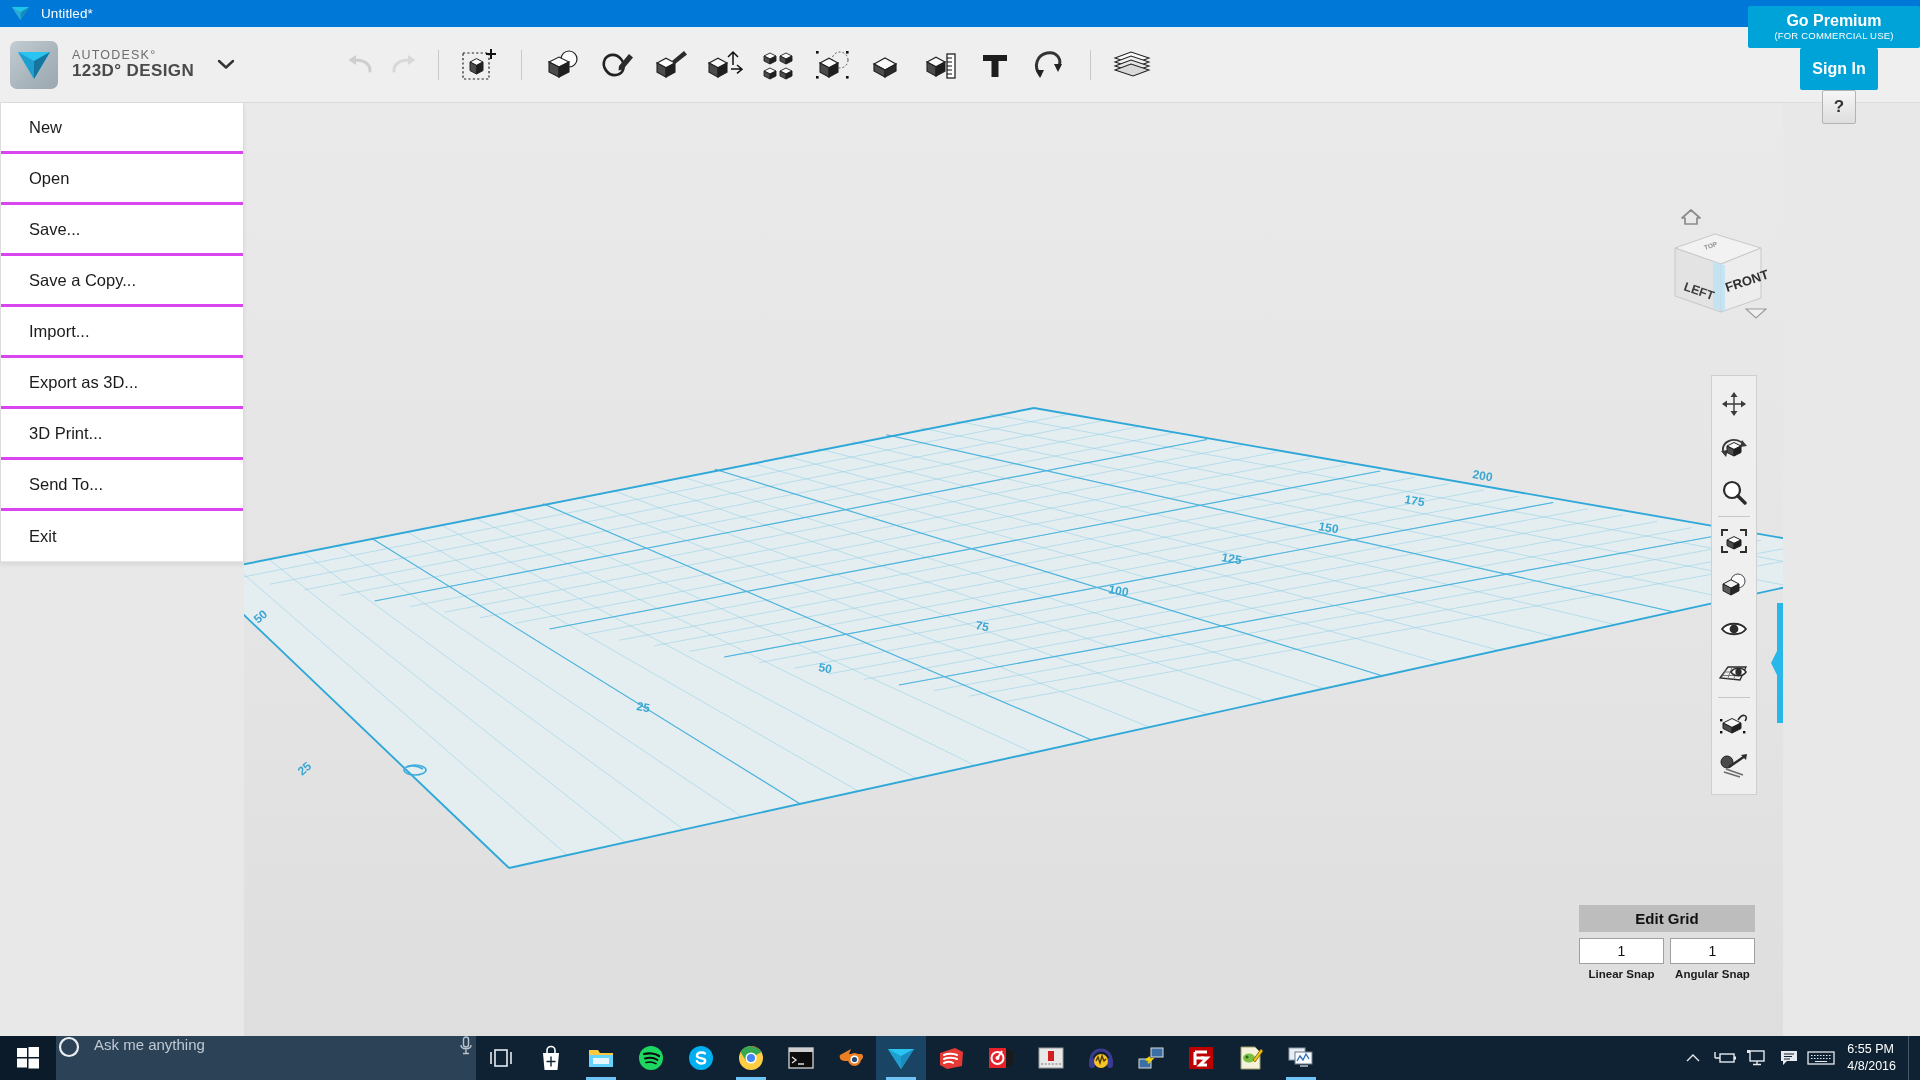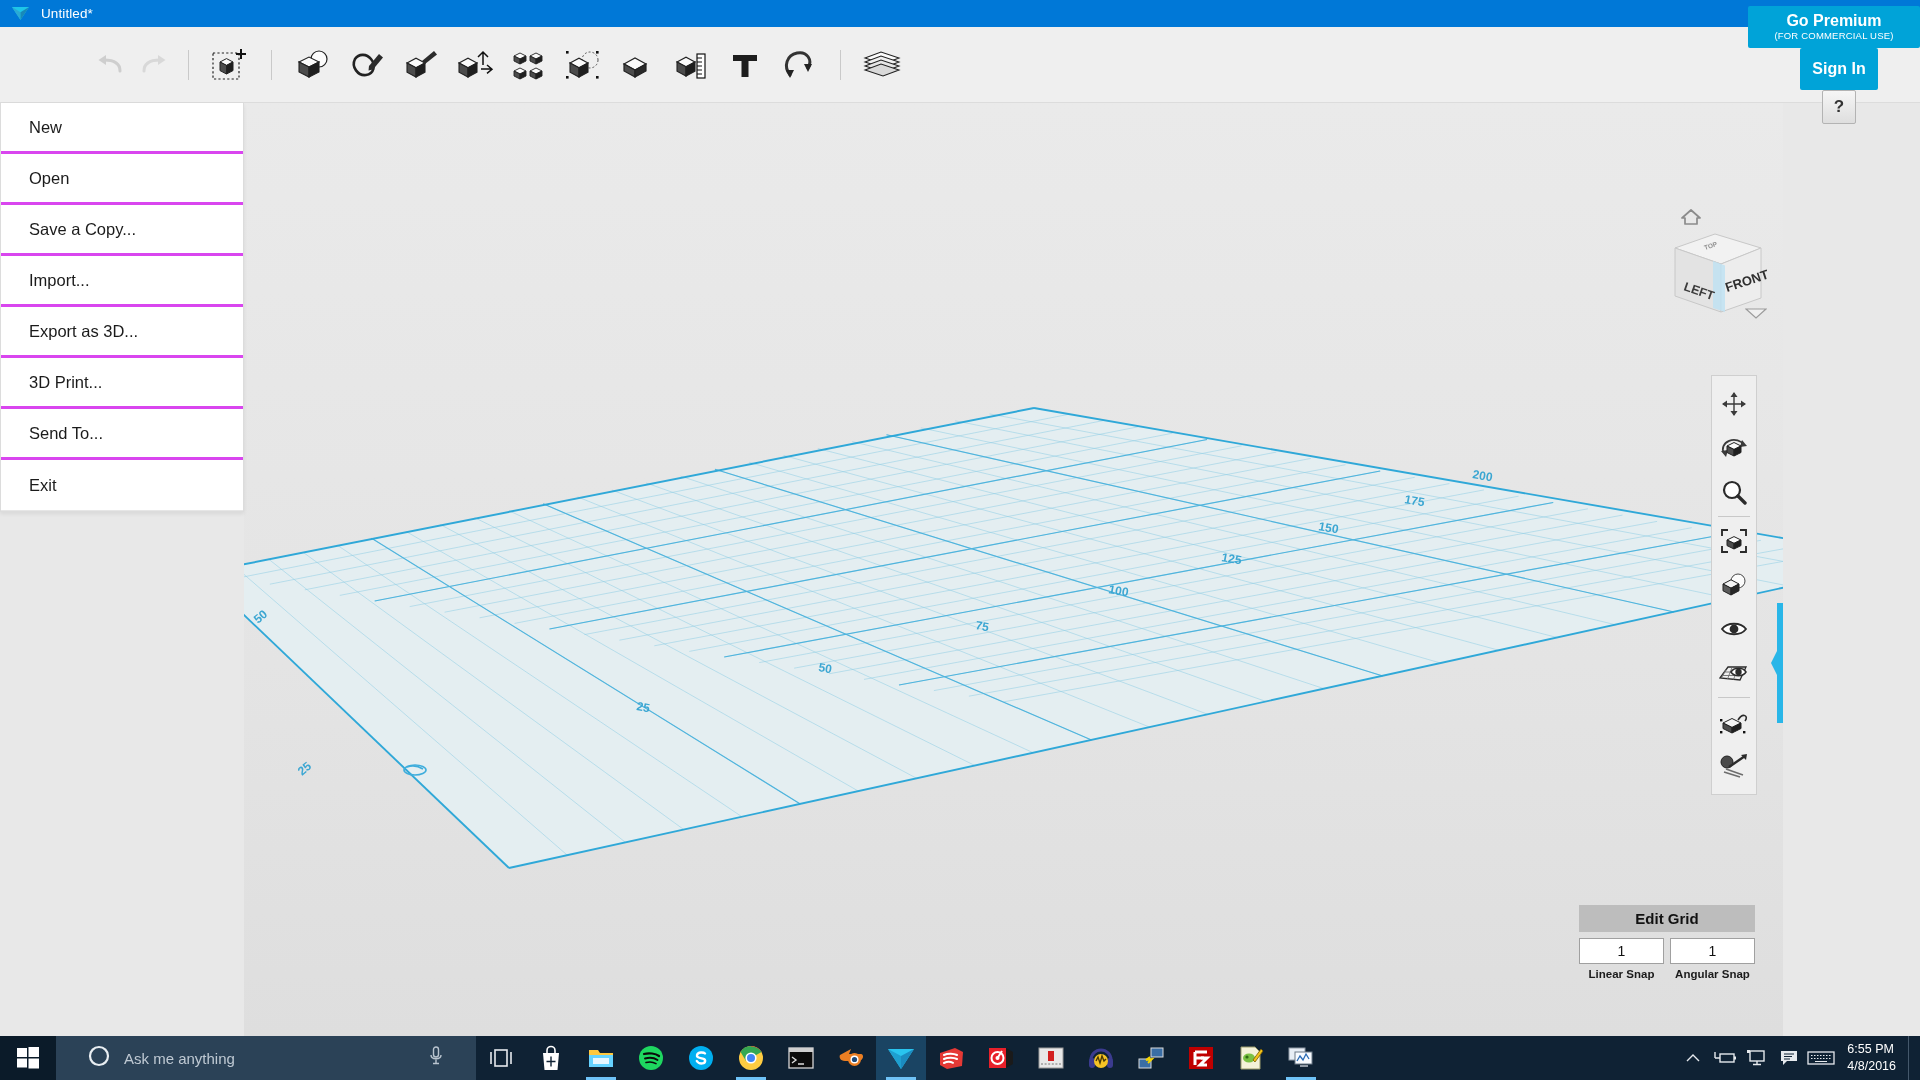--- a/index.html
+++ b/index.html
@@ -133,22 +133,22 @@
   
   .taskbar {
     position: absolute; bottom: 0; left: 0; width: 1920px; height: 44px;
     background: #0f2234; display: flex; align-items: center;
   }
   .tb-start {
     width: 56px; height: 44px; display: flex; align-items: center; justify-content: center;
     background: #0b1b29; cursor: pointer;
   }
   .cortana {
-    width: 420px; height: 44px; background: #2b4257; display: flex; align-items: center;
-    padding: 0 32px; cursor: text;
+    width: 420px; height: 44px; background: #2b4257; display: flex; align-items: flex-start;
+    padding: 0 2px; cursor: text;
   }
   .cortana-text { color: #bfc9d3; font-size: 15px; margin-left: 14px; flex: 1; }
   .tb-icons { display: flex; align-items: center; height: 44px; }
   .tbi {
     width: 50px; height: 44px; display: flex; align-items: center; justify-content: center;
     position: relative; cursor: pointer;
   }
   .tbi.active { background: #1a4463; }
   .tbi.running::after, .tbi.active::after {
     content:''; position: absolute; bottom: 0; left: 10px; right: 10px; height: 3px;
@@ -193,20 +193,38 @@
       <div class="tb-btn tb-close">
         <svg width="12" height="12" viewBox="0 0 12 12">
             <path d="M1.5 1.5 L10.5 10.5 M10.5 1.5 L1.5 10.5" stroke="#fff" stroke-width="1.1"></path>
           </svg>
       </div>
     </div>
   </div>
 
   <div class="apptoolbar">
 
+    <div class="brand">
+      <div class="brand-tile">
+        <svg width="34" height="30" viewBox="0 0 34 30">
+          <polygon points="1,2 33,2 17,29" fill="#29c4ef"></polygon>
+          <polygon points="1,2 17,11 17,29" fill="#1e9fd0"></polygon>
+          <polygon points="17,11 33,2 17,29" fill="#16759e"></polygon>
+        </svg>
+      </div>
+      <div class="brand-text">
+        <div class="brand-l1">AUTODESK°</div>
+        <div class="brand-l2">123D° DESIGN</div>
+      </div>
+      <span class="brand-caret">
+        <svg width="20" height="12" viewBox="0 0 20 12">
+            <path d="M3 3 L10 9.5 L17 3" stroke="#333" stroke-width="2.4" fill="none" stroke-linecap="round" stroke-linejoin="round"></path>
+          </svg>
+      </span>
+    </div>
 
     <div class="tools" style="margin-left:90px;">
 
       <div class="tool disabled" title="Undo">
         <svg width="30" height="22" viewBox="0 0 30 22">
           <path d="M24 17 C24 9 17 6 8 6" stroke="#9a9a9a" stroke-width="3" fill="none" stroke-linecap="round"></path>
           <polygon points="10,1 10,11 2.5,6" fill="#9a9a9a"></polygon>
         </svg>
       </div>
       <div class="tool disabled" title="Redo">
@@ -352,20 +370,21 @@
         <span class="p2">(FOR COMMERCIAL USE)</span>
       </button>
       <button class="btn-signin">Sign In</button>
       <button class="btn-help">?</button>
     </div>
   </div>
 
   <div class="filemenu">
     <div class="mi">New</div>
     <div class="mi">Open</div>
+    <div class="mi">Save...</div>
     <div class="mi">Save a Copy...</div>
     <div class="mi">Import...</div>
     <div class="mi">Export as 3D...</div>
     <div class="mi">3D Print...</div>
     <div class="mi">Send To...</div>
     <div class="mi">Exit</div>
   </div>
 
   <div class="viewport">
     <svg class="vp-svg" width="1676" height="933" viewBox="0 0 1676 933">

